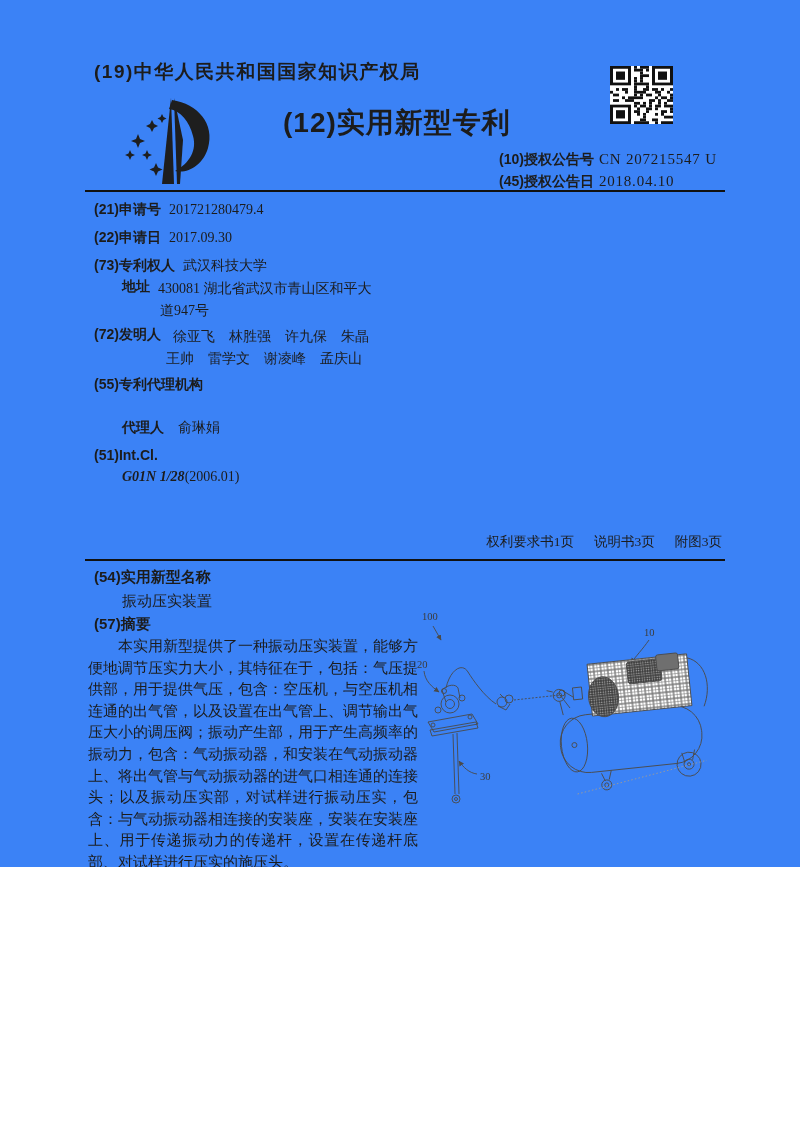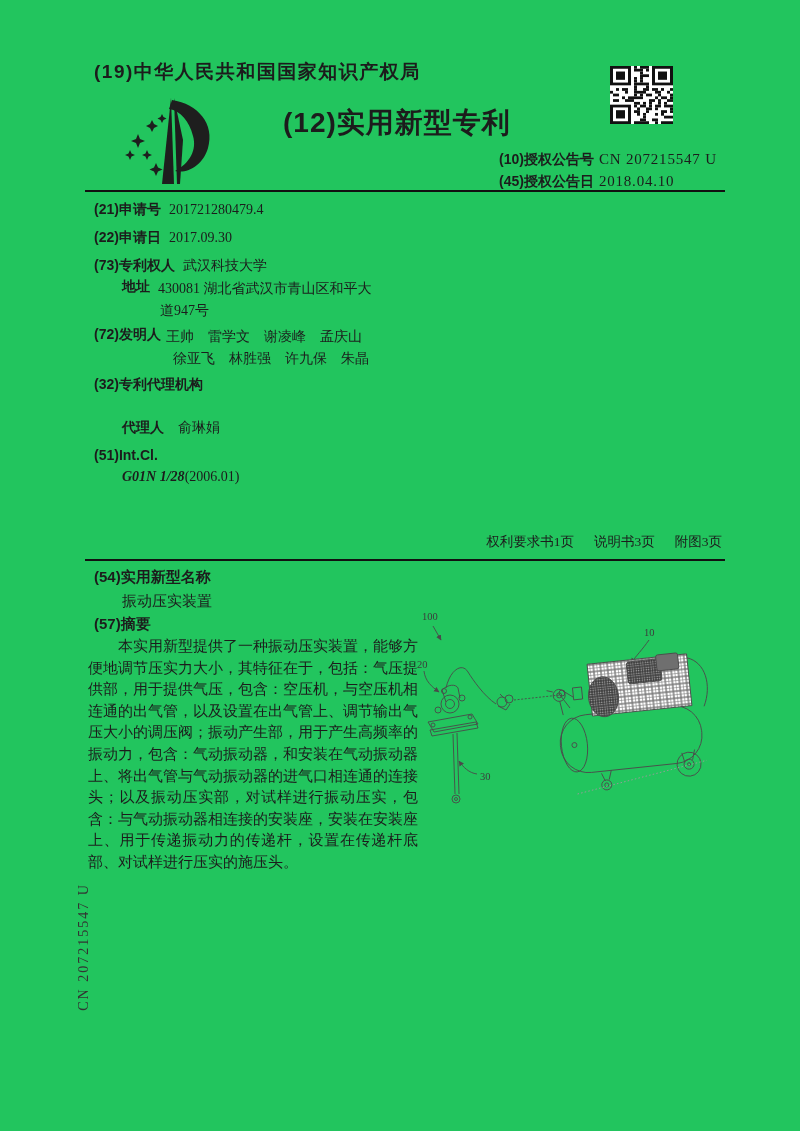--- a/index.html
+++ b/index.html
@@ -1,16 +1,16 @@
 <!DOCTYPE html>
 <html><head>
 <meta charset="utf-8">
 <style>
   html,body{margin:0;padding:0;background:#fff;}
-  .page{position:relative;width:800px;height:1131px;background:#22c55e;overflow:hidden;
+  .page{position:relative;width:800px;height:867px;background:#3b82f6;overflow:hidden;
         font-family:"Liberation Serif","DejaVu Serif",serif;color:#1c1c1c;}
   .abs{position:absolute;}
   .hei{font-family:"Liberation Sans","DejaVu Sans",sans-serif;font-weight:700;}
   .num{font-family:"Liberation Serif","DejaVu Serif",serif;font-weight:400;}
   .office{left:94px;top:59px;font-size:19px;letter-spacing:1.5px;}
   .doc-title{left:283px;top:104px;font-size:28px;letter-spacing:1px;}
   .publine{font-size:14px;white-space:nowrap;}
   .publine .val{font-size:15px;letter-spacing:.8px;margin-left:5px;}
   .rule{left:85px;width:640px;height:2px;background:#111;}
   .row{left:94px;font-size:14px;white-space:nowrap;}
@@ -199,24 +199,24 @@
   <div class="abs row" style="top:257px;">
     <span class="hei lbl">(73)专利权人</span><span>武汉科技大学</span>
   </div>
   <div class="abs vline hei" style="left:122px;top:278px;">地址</div>
   <div class="abs vline" style="left:158px;top:278px;line-height:21.5px;">
     <div>430081 湖北省武汉市青山区和平大</div>
     <div style="padding-left:2px;">道947号</div>
   </div>
   <div class="abs vline hei" style="left:94px;top:326px;">(72)发明人</div>
   <div class="abs vline" style="left:166px;top:326px;line-height:22px;">
+    <div style="padding-left:7px;">徐亚飞　林胜强　许九保　朱晶</div>
     <div>王帅　雷学文　谢凌峰　孟庆山</div>
-    <div style="padding-left:7px;">徐亚飞　林胜强　许九保　朱晶</div>
-  </div>
-  <div class="abs vline hei" style="left:94px;top:376px;">(32)专利代理机构</div>
+  </div>
+  <div class="abs vline hei" style="left:94px;top:376px;">(55)专利代理机构</div>
   <div class="abs vline hei" style="left:122px;top:419px;">代理人</div>
   <div class="abs vline" style="left:178px;top:419px;">俞琳娟</div>
   <div class="abs vline hei" style="left:94px;top:447px;">(51)Int.Cl.</div>
   <div class="abs vline" style="left:122px;top:469px;">
     <span class="ital">G01N 1/28</span><span class="num">(2006.01)</span>
   </div>
 
   <div class="abs pages">
     <span>权利要求书1页</span>
     <span>说明书3页</span>

